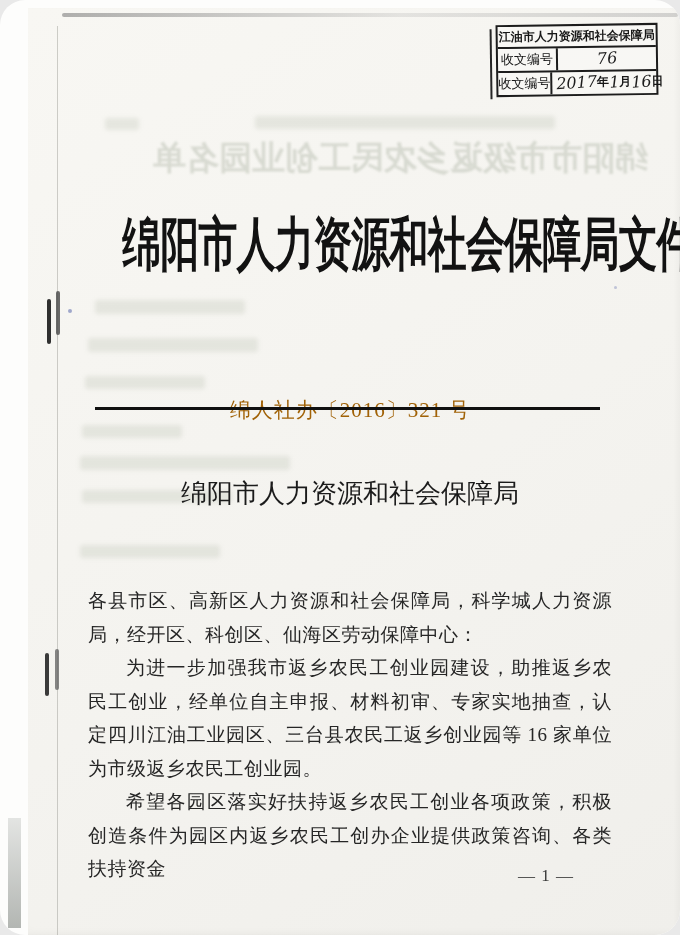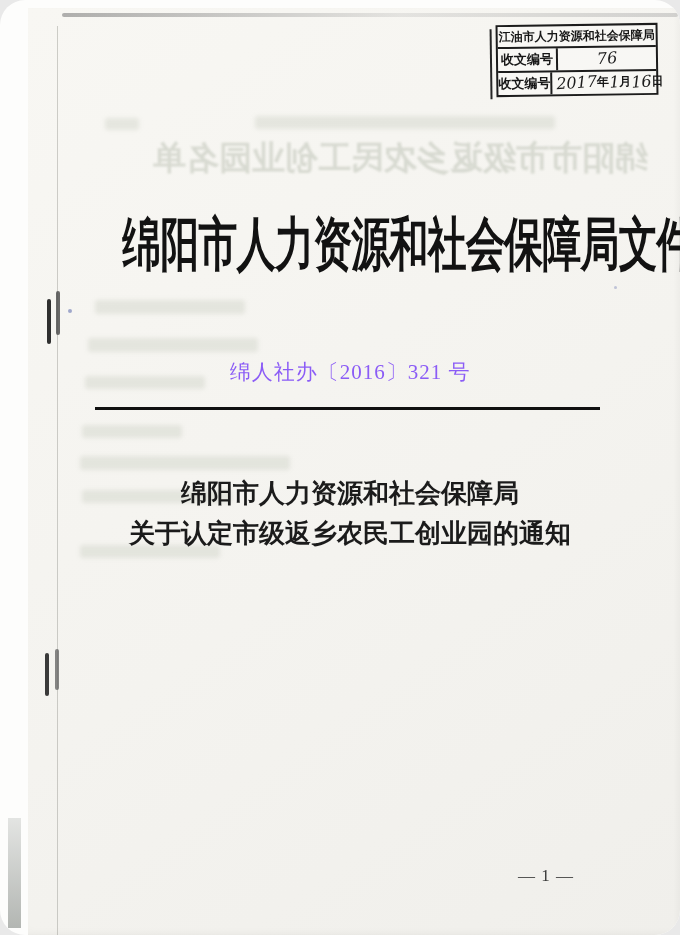--- a/index.html
+++ b/index.html
@@ -34,40 +34,40 @@
     position:absolute;left:496px;top:24px;width:158px;height:68px;
     border:2px solid #1c1c1c;transform:rotate(-0.8deg);
     color:#171717;background:rgba(255,255,255,.25);
   }
   .stamp::before{content:"";position:absolute;left:-8px;top:2px;bottom:-4px;width:2px;background:#262626;}
   .stamp-header{height:20px;line-height:20px;text-align:center;font-size:12px;font-weight:bold;
     border-bottom:2px solid #1c1c1c;white-space:nowrap;overflow:hidden;}
   .stamp-row{display:flex;height:22px;}
   .stamp-row.mid{border-bottom:2px solid #1c1c1c;}
   .stamp-label{width:58px;border-right:2px solid #1c1c1c;text-align:center;font-size:13px;
-    line-height:22px;font-weight:bold;white-space:nowrap;}
+    line-height:22px;font-weight:normal;white-space:nowrap;}
   .stamp-value{flex:1;text-align:center;line-height:21px;white-space:nowrap;overflow:visible;}
   .hand{display:inline-block;font-style:italic;font-size:16px;transform:rotate(-3deg);
     font-family:"DejaVu Serif",serif;color:#1d1d1d;}
   .unit{font-size:12px;font-weight:bold;}
   .stamp-time{display:flex;justify-content:space-between;padding:0 2px 0 4px;flex:1;line-height:21px;}
 
   
   .big-title{
     position:absolute;top:206px;left:10px;width:680px;text-align:center;
     font-size:58px;font-weight:bold;white-space:nowrap;color:#121212;
     transform:scaleX(.67);transform-origin:50% 50%;letter-spacing:-1px;
   }
-  .doc-number{position:absolute;top:358px;left:40px;width:620px;text-align:center;
-    font-size:21px;letter-spacing:1px;color:#8b5cf6;}
+  .doc-number{position:absolute;top:396px;left:40px;width:620px;text-align:center;
+    font-size:21px;letter-spacing:1px;color:#a16207;}
   .red-rule{position:absolute;left:95px;top:407px;width:505px;height:3px;background:#101010;}
 
   
   .notice-title{position:absolute;top:474px;left:40px;width:620px;text-align:center;
-    font-size:26px;font-weight:bold;line-height:40px;color:#1b1b1b;}
+    font-size:26px;font-weight:normal;line-height:40px;color:#1b1b1b;}
 
   
   .body-text{position:absolute;left:88px;top:584px;width:524px;
     font-size:19px;line-height:33.5px;text-align:justify;color:#262626;letter-spacing:.5px;}
   .body-text p{margin:0;}
   .body-text p.indent{text-indent:2em;}
 
   .page-num{position:absolute;top:866px;left:496px;width:100px;text-align:center;
     font-size:17px;letter-spacing:1px;color:#3a3a3a;}
 
@@ -125,19 +125,23 @@
       </div>
     </div>
   </div>
 
   <div class="big-title">绵阳市人力资源和社会保障局文件</div>
   <div class="doc-number">绵人社办〔2016〕321 号</div>
   <div class="red-rule"></div>
 
   <div class="notice-title">
     <div>绵阳市人力资源和社会保障局</div>
-    <div>关于认定市级返乡农民工创业园的通知</div>
   </div>
 
+  <div class="body-text">
+    <p>各县市区、高新区人力资源和社会保障局，科学城人力资源局，经开区、科创区、仙海区劳动保障中心：</p>
+    <p class="indent">为进一步加强我市返乡农民工创业园建设，助推返乡农民工创业，经单位自主申报、材料初审、专家实地抽查，认定四川江油工业园区、三台县农民工返乡创业园等 16 家单位为市级返乡农民工创业园。</p>
+    <p class="indent">希望各园区落实好扶持返乡农民工创业各项政策，积极创造条件为园区内返乡农民工创办企业提供政策咨询、各类扶持资金</p>
+  </div>
 
   <div class="page-num">— 1 —</div>
 
 </div>
 
 </body></html>

